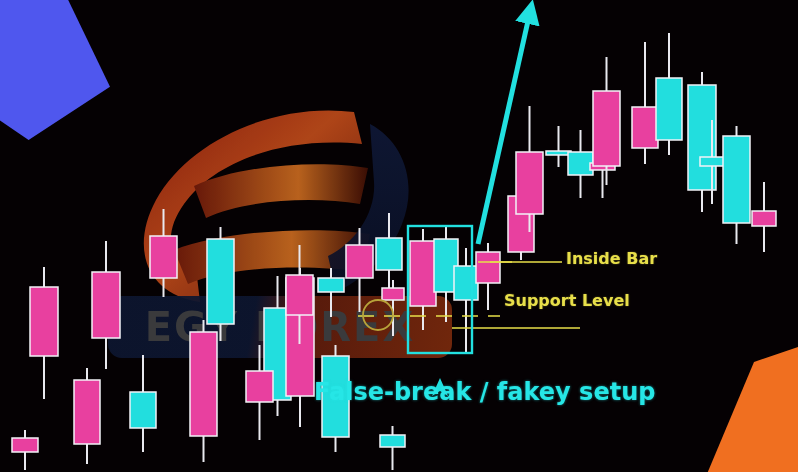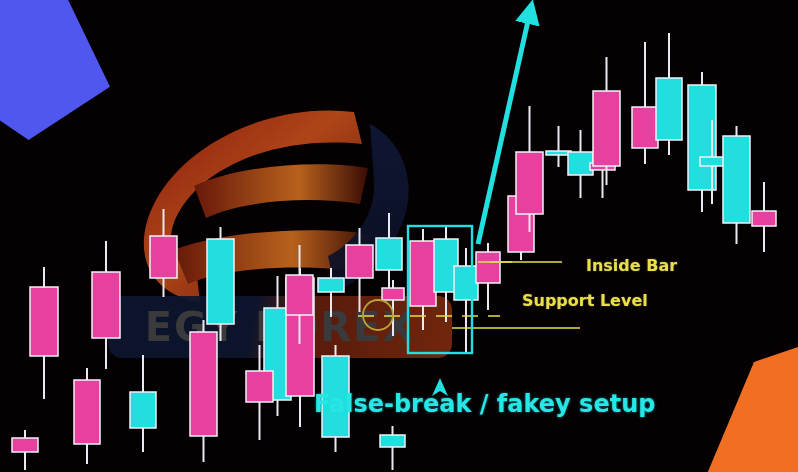--- a/index.html
+++ b/index.html
@@ -32,28 +32,28 @@
   .wm-e{
     position:absolute;left:122px;top:108px;width:300px;height:208px;opacity:.95;
   }
   
   .ann-cyan{
     position:absolute;color:#26e6e6;font-weight:bold;
     text-shadow:0 0 3px rgba(38,230,230,.55);
     font-family:"DejaVu Sans","Liberation Sans",sans-serif;
   }
   #headline{left:78px;top:40px;font-size:22px;line-height:27px;white-space:pre;}
-  #bottom-label{left:314px;top:390px;font-size:24px;}
+  #bottom-label{left:314px;top:378px;font-size:24px;}
   .ann-yellow{
     position:absolute;color:#e8df4a;font-weight:bold;font-size:16px;
     font-family:"DejaVu Sans","Liberation Sans",sans-serif;
     text-shadow:0 0 2px rgba(232,223,74,.4);
   }
-  #lbl-inside{left:566px;top:256px;margin-left:20px;}
-  #lbl-support{left:504px;top:291px;margin-left:18px;}
+  #lbl-inside{left:566px;top:249px;}
+  #lbl-support{left:504px;top:291px;}
   #lbl-false{left:584px;top:319px;}
   svg{display:block;}
 </style>
 </head>
 <body>
 
 <div id="stage">
 
   <div id="corner-blue"></div>
   <div id="corner-orange"></div>

